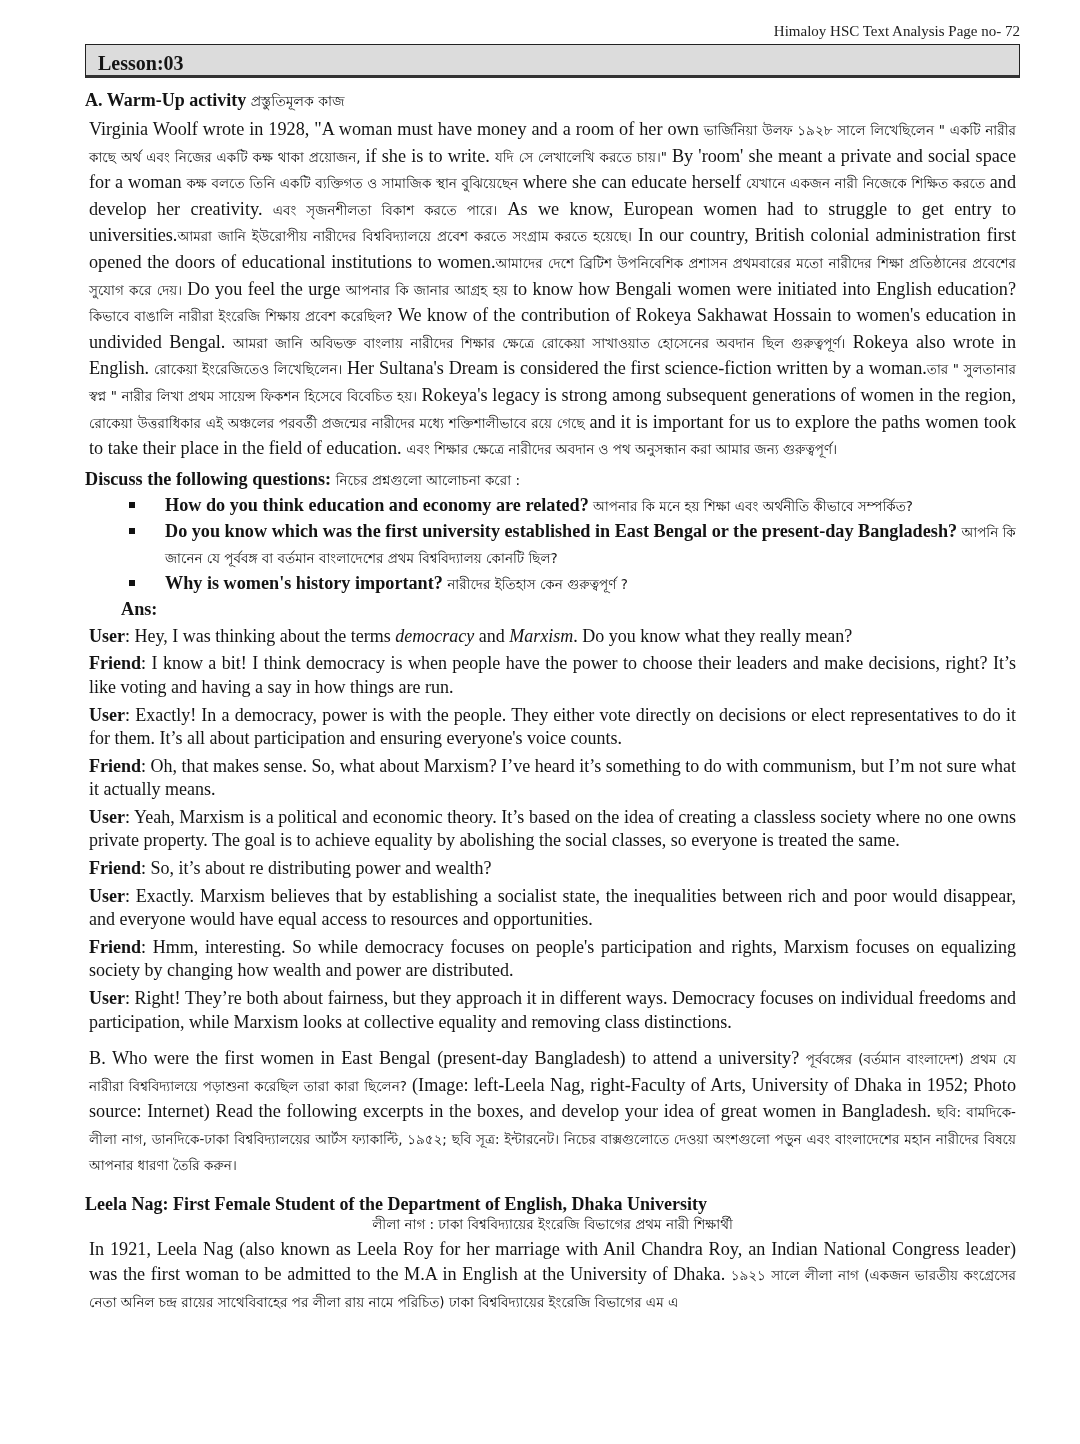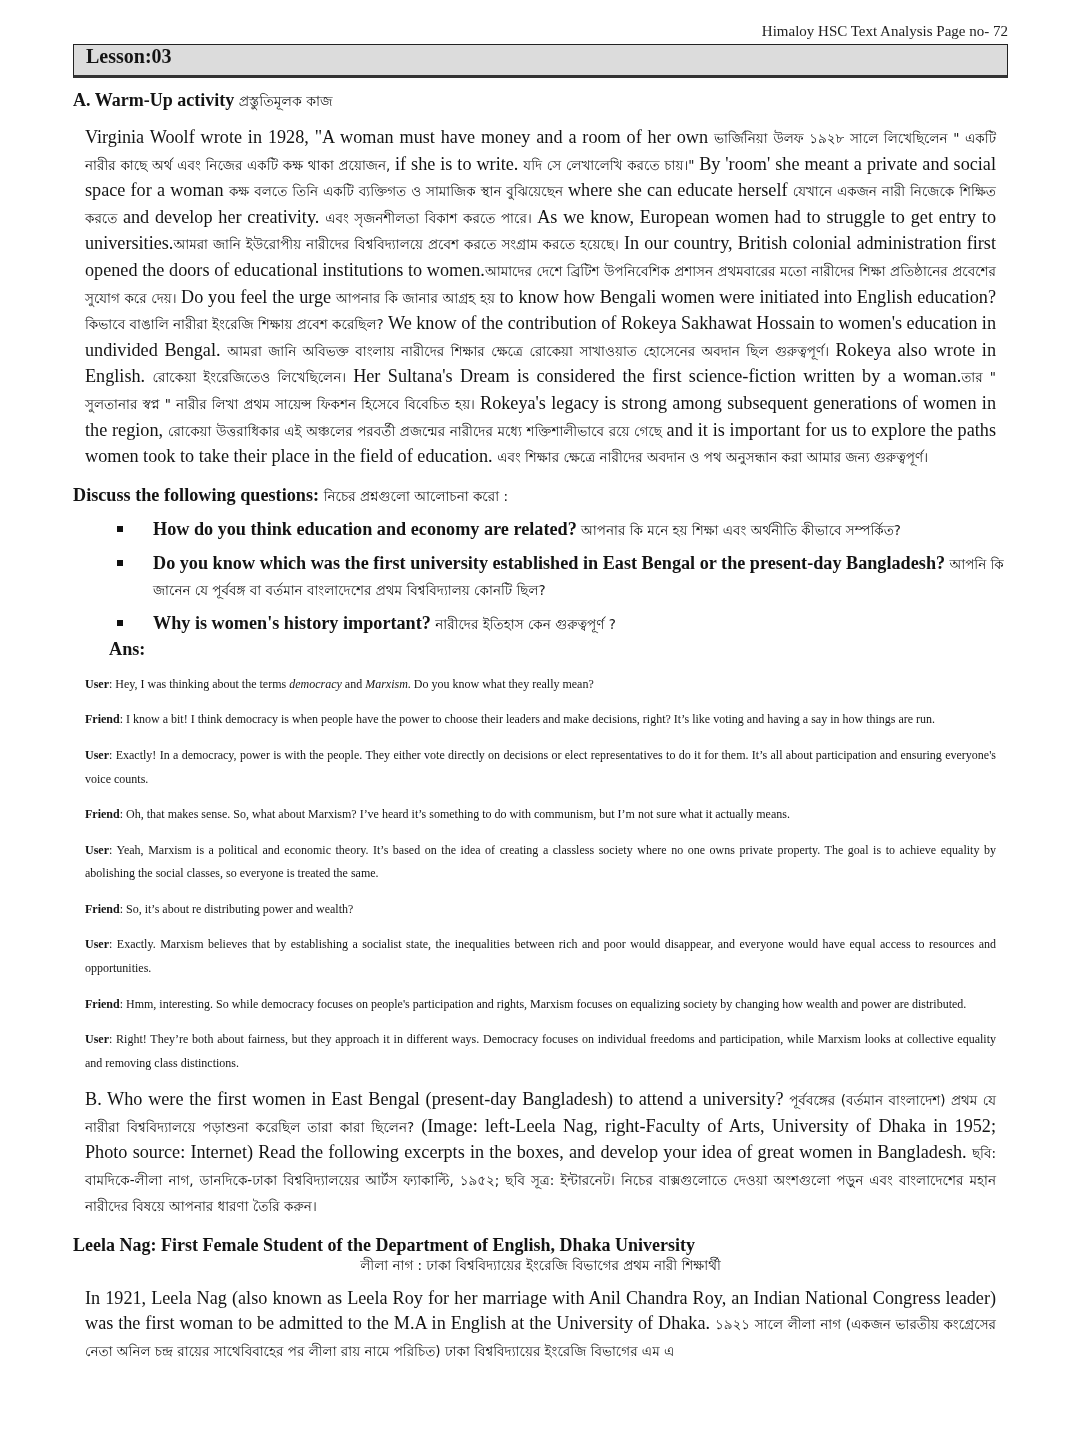--- a/index.html
+++ b/index.html
@@ -2,57 +2,56 @@
 <html><head>
 <meta charset="utf-8">
 <style>
   html, body { margin: 0; padding: 0; background: #ffffff; }
   body {
     width: 1080px; height: 1444px; overflow: hidden;
     font-family: "Liberation Serif", "DejaVu Serif", serif;
     color: #141414;
     position: relative;
   }
-  .page { position: absolute; left: 73px; top: 22px; width: 935px; }
+  .page { position: absolute; left: 85px; top: 22px; width: 935px; }
   .running-header {
     text-align: right; font-size: 15px; line-height: 18px; height: 22px;
     color: #222;
   }
   .title-band {
     height: 30px; background: #dcdcdc;
     border: 1px solid #222; border-bottom: 3px solid #333;
-    display: flex; align-items: flex-start; position: relative;
+    display: flex; align-items: flex-end; position: relative;
     box-sizing: content-box;
   }
   .lesson-label {
     font-weight: bold; font-size: 20px; padding-left: 12px; width: 350px;
   }
   .lesson-title {
     font-weight: bold; font-size: 20px; flex: 1; text-align: left; padding-left: 18px;
   }
   .section-head { font-weight: bold; font-size: 18px; margin-top: 10px; line-height: 24px; }
   .section-head .bn { font-weight: normal; font-size: 14px; }
-  p { margin: 12px; }
+  p { margin: 4px; }
   .para {
     font-size: 18.2px; line-height: 25.6px; text-align: justify;
   }
   .bn { font-family: "DejaVu Sans", sans-serif; font-size: 13.5px; font-weight: normal; }
   .q-head { font-weight: bold; font-size: 18.2px; line-height: 25px; }
   ul.questions { list-style: none; margin: 0; padding: 0; }
   ul.questions li {
     position: relative; padding-left: 80px; font-size: 18.2px; line-height: 25px;
     margin-bottom: 0;
-    margin-top: 8px;
   }
   ul.questions li .q-en { font-weight: bold; }
   ul.questions li .bullet {
     position: absolute; left: 44px; top: 9px; width: 6px; height: 6px; background: #111;
   }
   .ans { font-weight: bold; font-size: 18.2px; line-height: 24px; margin-left: 36px; }
-  .dialog { font-size: 12px; line-height: 23.6px; text-align: justify; }
+  .dialog { font-size: 18px; line-height: 23.6px; text-align: justify; }
   .dialog .speaker { font-weight: bold; }
   .sec-b {
     margin-top: 12px; font-size: 18.2px; line-height: 25.5px; text-align: justify;
   }
   .sec-b .b-bold { font-weight: normal; }
   .leela-head { margin-top: 14px; font-weight: bold; font-size: 18px; line-height: 22px; }
   .leela-sub { text-align: center; font-size: 13.5px; line-height: 18px; font-family: "DejaVu Sans", sans-serif; }
   .leela-para { font-size: 18.2px; line-height: 25.5px; text-align: justify; }
   em { font-style: italic; }
 </style>

